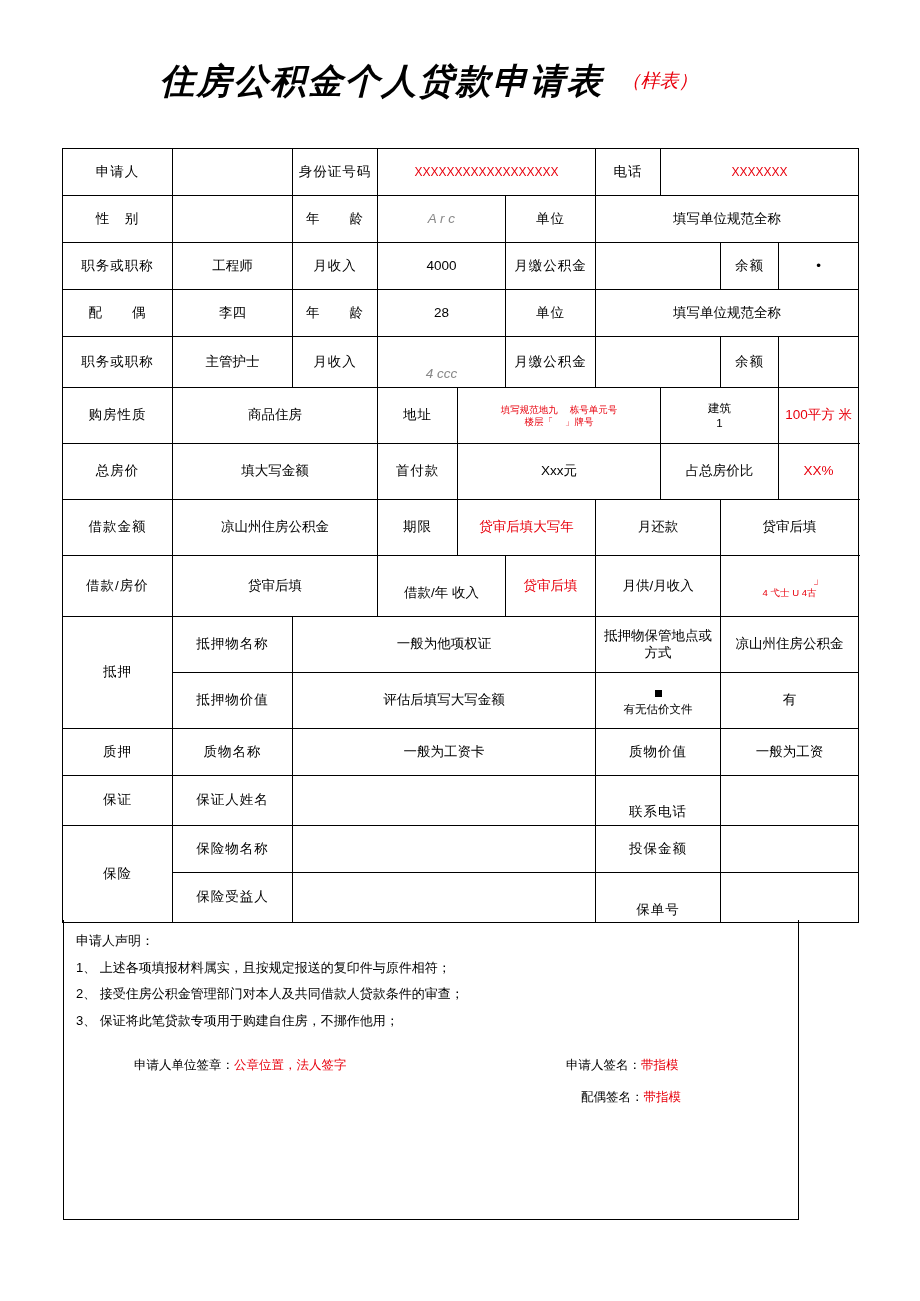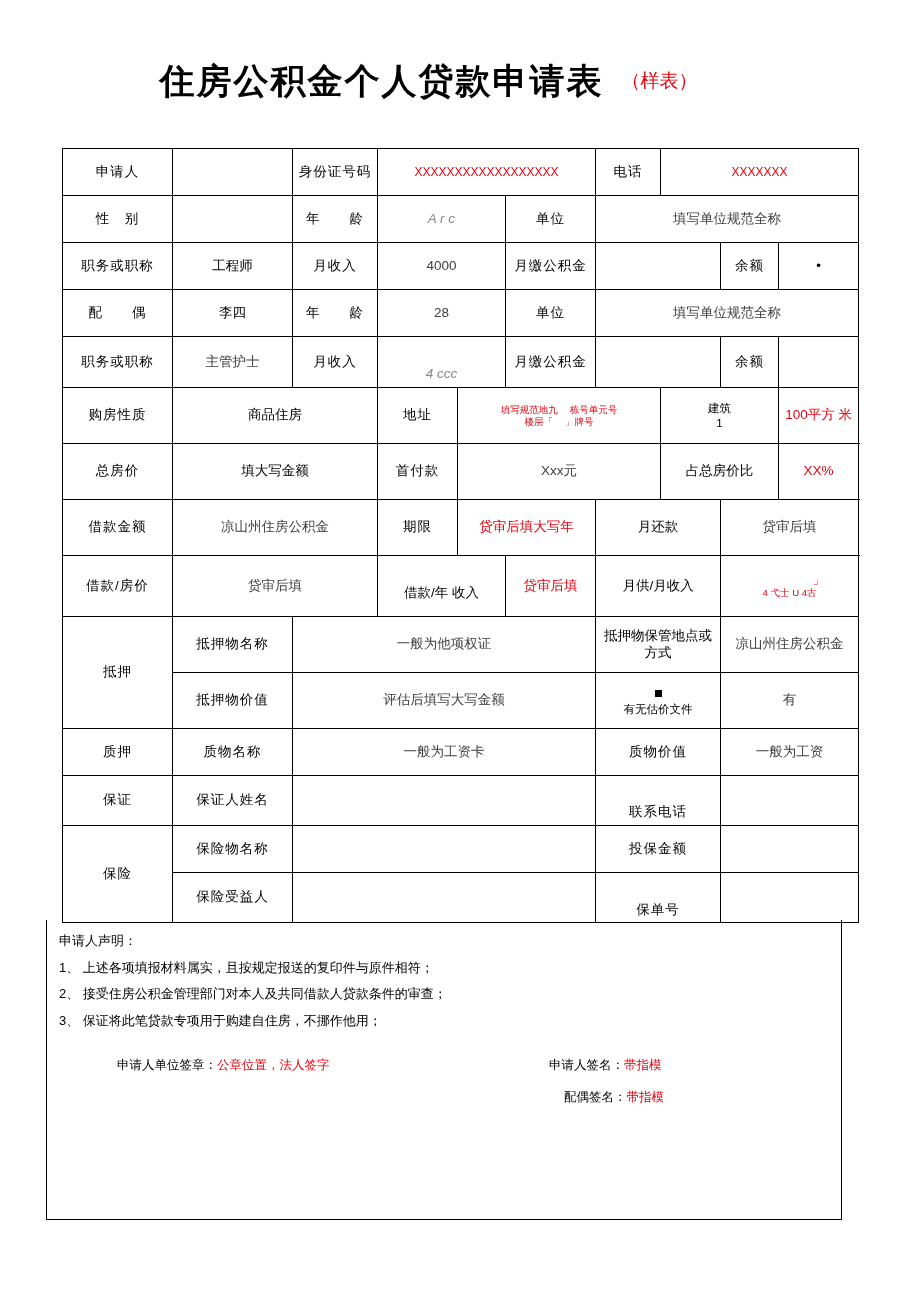--- a/index.html
+++ b/index.html
@@ -22,20 +22,21 @@
     box-sizing: border-box;
   }
   
   .title-row {
     position: absolute;
     left: 0;
     top: 58px;
     width: 857px;
     text-align: center;
     white-space: nowrap;
+    font-style: italic;
   }
   .title-main {
     font-size: 35px;
     font-weight: bold;
     letter-spacing: 2px;
     color: #000;
     font-family: "Liberation Sans", sans-serif;
   }
   .title-sample {
     font-size: 19px;
@@ -68,21 +69,21 @@
     letter-spacing: 1px;
   }
   .red {
     color: #e8000d;
   }
   .red-lg {
     color: #000000;
     font-size: 20px;
   }
   .red-md {
-    color: #404040;
+    color: #000000;
     font-size: 17px;
   }
   .red-sm {
     color: #e8000d;
     font-size: 11px;
     line-height: 1.15;
   }
   .red-xs {
     color: #e8000d;
     font-size: 9.5px;
@@ -110,23 +111,23 @@
     justify-content: center;
     gap: 12px;
     white-space: nowrap;
   }
   .tall {
     height: 56px;
   }
   
   .decl {
     position: absolute;
-    left: 46px;
+    left: 63px;
     top: 920px;
-    width: 796px;
+    width: 736px;
     height: 300px;
     border: 1px solid #000;
     border-top: none;
     box-sizing: border-box;
     padding: 8px 12px 16px 12px;
   }
   .decl-line {
     font-size: 13px;
     line-height: 2.05;
     color: #000;

